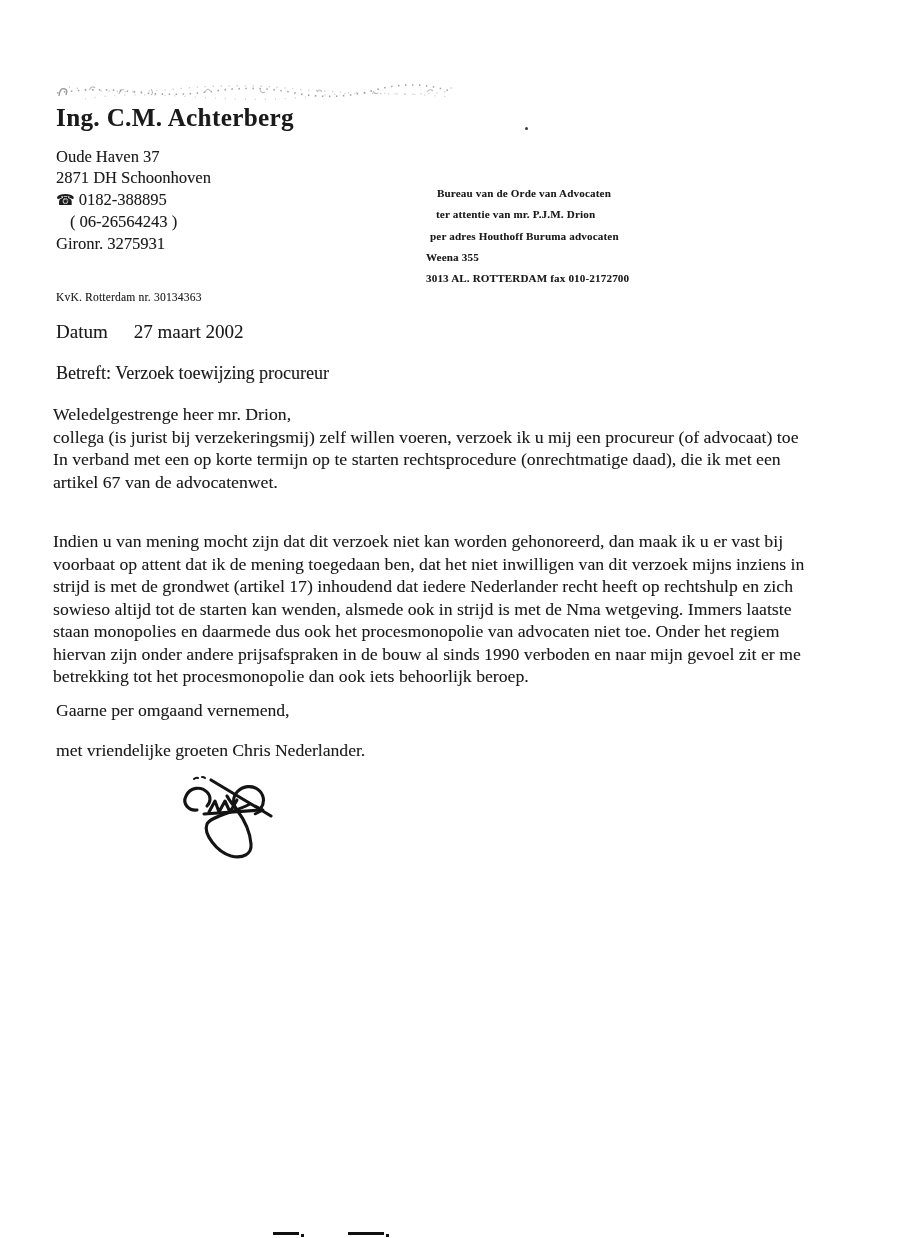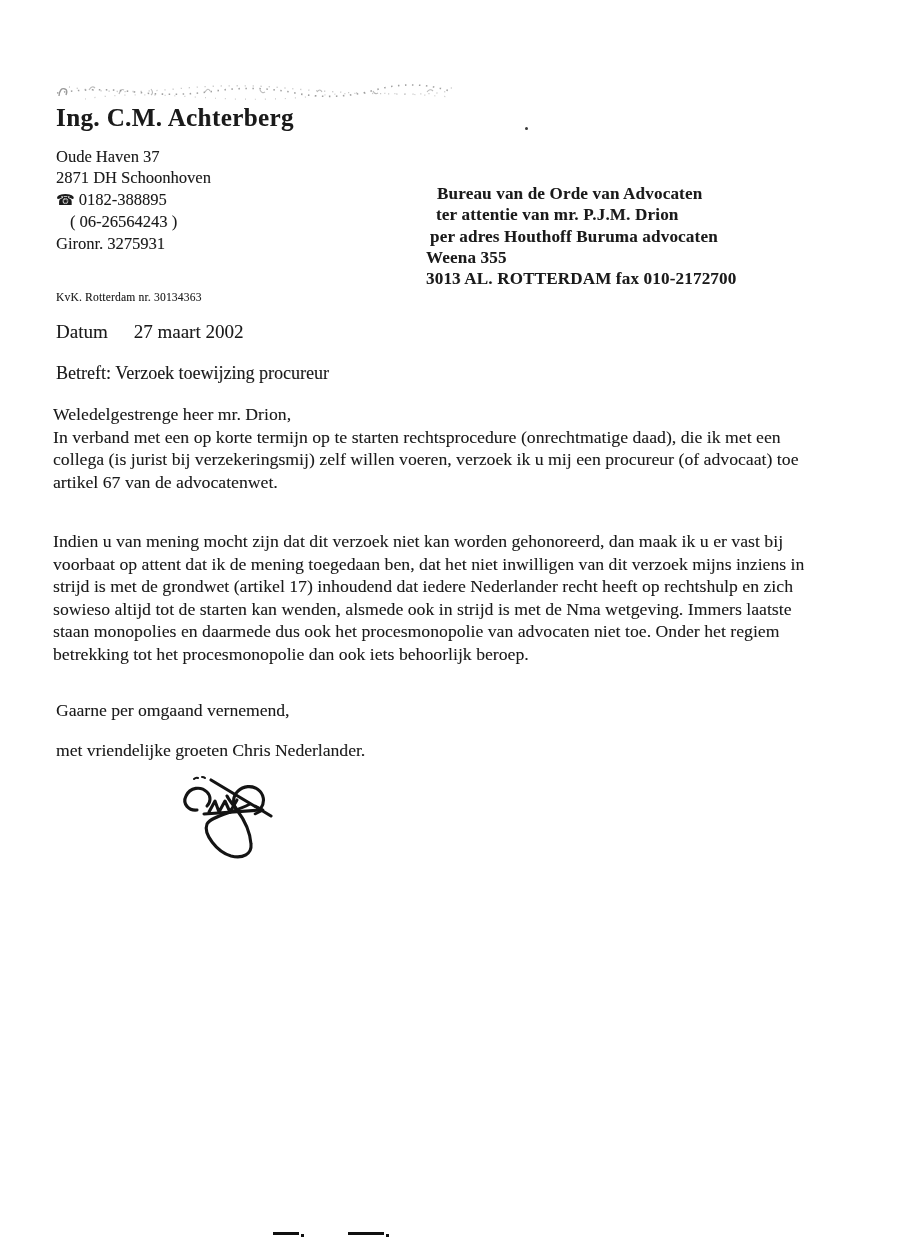--- a/index.html
+++ b/index.html
@@ -21,21 +21,21 @@
   }
   .sender-block {
     left: 56px; top: 146px;
     font-size: 16.5px; line-height: 21.4px;
   }
   .sender-block .indent { padding-left: 14px; }
   .phone-glyph { font-family: "DejaVu Sans", sans-serif; font-size: 15px; margin-right: 4px; }
 
   .recipient-block {
     left: 426px; top: 183px;
-    font-size: 17px; font-weight: bold; line-height: 21.3px; letter-spacing: 0.2px;
+    font-size: 11px; font-weight: bold; line-height: 21.3px; letter-spacing: 0.2px;
   }
   .recipient-block .r1 { padding-left: 11px; }
   .recipient-block .r2 { padding-left: 10px; }
   .recipient-block .r3 { padding-left: 4px; }
 
   .kvk-line { left: 56px; top: 291px; font-size: 11.5px; letter-spacing: 0.2px; }
 
   .date-row { left: 56px; top: 321px; font-size: 19px; }
   .date-label { margin-right: 26px; }
 
@@ -97,31 +97,32 @@
   <div class="abs kvk-line ink">KvK. Rotterdam nr. 30134363</div>
 
   <div class="abs date-row ink">
     <span class="date-label">Datum</span><span>27 maart 2002</span>
   </div>
 
   <div class="abs subject-line ink">Betreft: Verzoek toewijzing procureur</div>
 
   <div class="abs body-block p1 ink">
     <div>Weledelgestrenge heer mr. Drion,</div>
+    <div>collega (is jurist bij verzekeringsmij) zelf willen voeren, verzoek ik u mij een procureur (of advocaat) toe</div>
     <div>In verband met een op korte termijn op te starten rechtsprocedure (onrechtmatige daad), die ik met een</div>
-    <div>collega (is jurist bij verzekeringsmij) zelf willen voeren, verzoek ik u mij een procureur (of advocaat) toe</div>
     <div>artikel 67 van de advocatenwet.</div>
   </div>
 
   <div class="abs body-block p2 ink">
     <div>Indien u van mening mocht zijn dat dit verzoek niet kan worden gehonoreerd, dan maak ik u er vast bij</div>
     <div>voorbaat op attent dat ik de mening toegedaan ben, dat het niet inwilligen van dit verzoek mijns inziens in</div>
     <div>strijd is met de grondwet  (artikel 17) inhoudend dat iedere Nederlander recht heeft op rechtshulp en zich</div>
     <div>sowieso altijd tot de starten kan wenden, alsmede ook in strijd is met de Nma wetgeving. Immers laatste</div>
     <div>staan monopolies en daarmede dus ook het procesmonopolie van advocaten niet toe. Onder het regiem</div>
+    <div>hiervan zijn onder andere prijsafspraken in de bouw al sinds 1990 verboden en naar mijn gevoel zit er me</div>
     <div>betrekking tot het procesmonopolie dan ook iets behoorlijk beroep.</div>
   </div>
 
   <div class="abs closing-1 ink">Gaarne per omgaand vernemend,</div>
   <div class="abs closing-2 ink">met vriendelijke groeten Chris Nederlander.</div>
 
   <svg class="abs signature-svg" width="175" height="125" viewBox="0 0 175 125">
     <g stroke="#141414" stroke-width="3.1" fill="none" stroke-linecap="round" stroke-linejoin="round">
       <path d="M21,13 q2,-2 4,-1 M29,11 q2,0 3,1" stroke-width="2"></path>
       <path d="M24,44 C16,45 9,38 13,30 C17,21 28,20 34,26 C38,30 38,36 34,40"></path>

